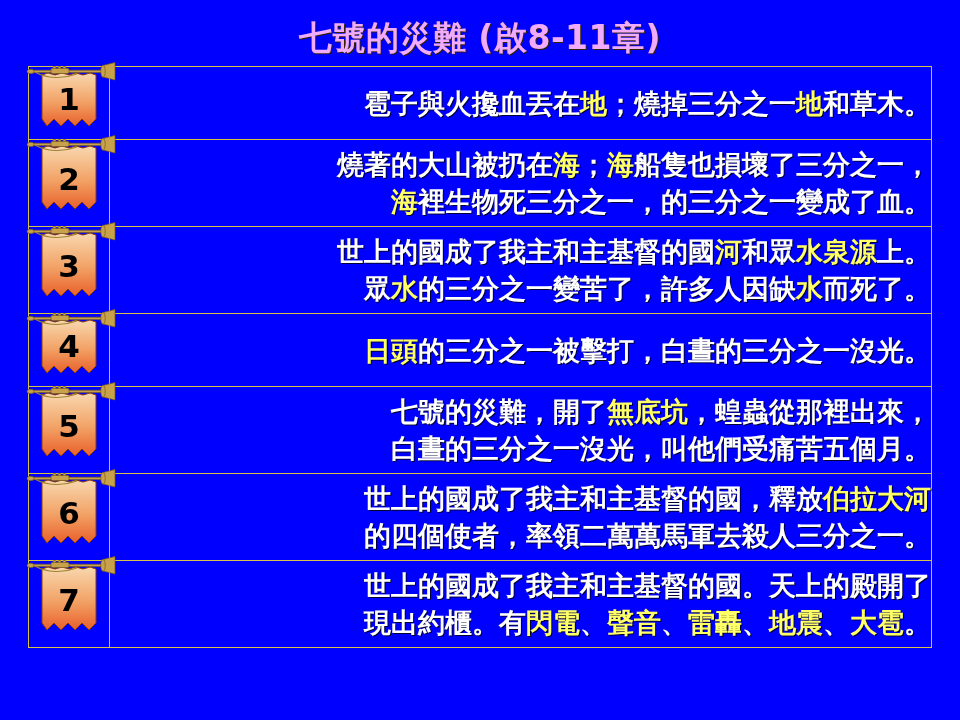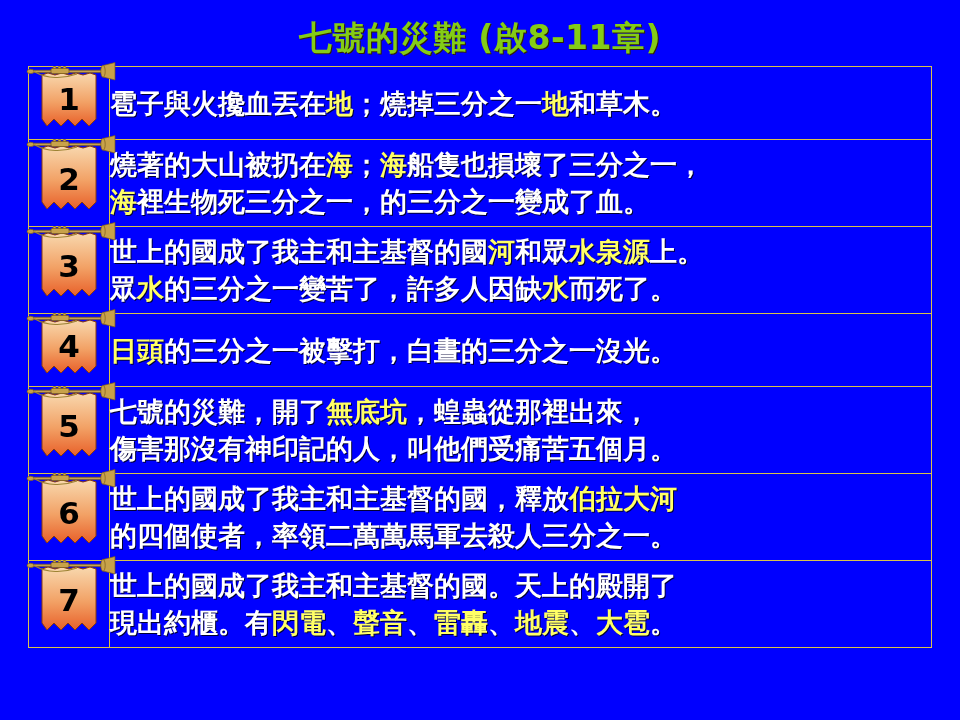--- a/index.html
+++ b/index.html
@@ -22,21 +22,21 @@
     box-sizing: border-box;
   }
 
   
   .title {
     position: absolute;
     top: 18px;
     left: 0;
     width: 960px;
     text-align: center;
-    color: #84cc16;
+    color: #f0abfc;
     font-size: 33px;
     font-weight: bold;
     letter-spacing: 0.5px;
     line-height: 40px;
     white-space: nowrap;
     text-shadow: 1px 1px 0 #332200;
   }
 
   
   .plague-table {
@@ -112,21 +112,21 @@
   .verse {
     color: #ffffff;
     font-size: 27px;
     font-weight: bold;
     line-height: 37px;
     letter-spacing: 0px;
     white-space: nowrap;
     text-shadow: 1px 1px 0 #000033;
   }
   .verse .hl { color: #ffff66; }
-  .verse .line { display: block; }
+  .verse .line { display: block; text-align: right; }
 </style>
 </head>
 <body>
 
 <div id="slide">
 
   <div class="title">七號的災難 (啟8-11章)</div>
 
   <table class="plague-table">
     <tbody>
@@ -312,21 +312,21 @@
       <ellipse cx="7.5" cy="10.4" rx="3.4" ry="2.2"></ellipse>
     </g>
     <path d="M12,11 C24,18 40,18 54,13" stroke="#9d8333" stroke-width="1.1" fill="none"></path>
   </svg>
               <div class="banner-num">5</div>
             </div>
           </td>
           <td class="text-cell">
             <div class="verse">
               <span class="line"><span>七號的災難，開了</span><span class="hl">無底坑</span><span>，蝗蟲從那裡出來，</span></span>
-              <span class="line"><span>傷害那沒有神印記的人，叫他們受痛苦五個月。</span></span>
+              <span class="line"><span>白晝的三分之一沒光，叫他們受痛苦五個月。</span></span>
             </div>
           </td>
         </tr>
         <tr>
           <td class="num-cell">
             <div class="emblem tall">
   <svg class="banner" viewBox="0 0 56 66" preserveAspectRatio="none">
     <defs>
       <linearGradient id="bgt" x1="0" y1="0" x2="0" y2="1">
         <stop offset="0%" stop-color="#F8D8AE"></stop>

